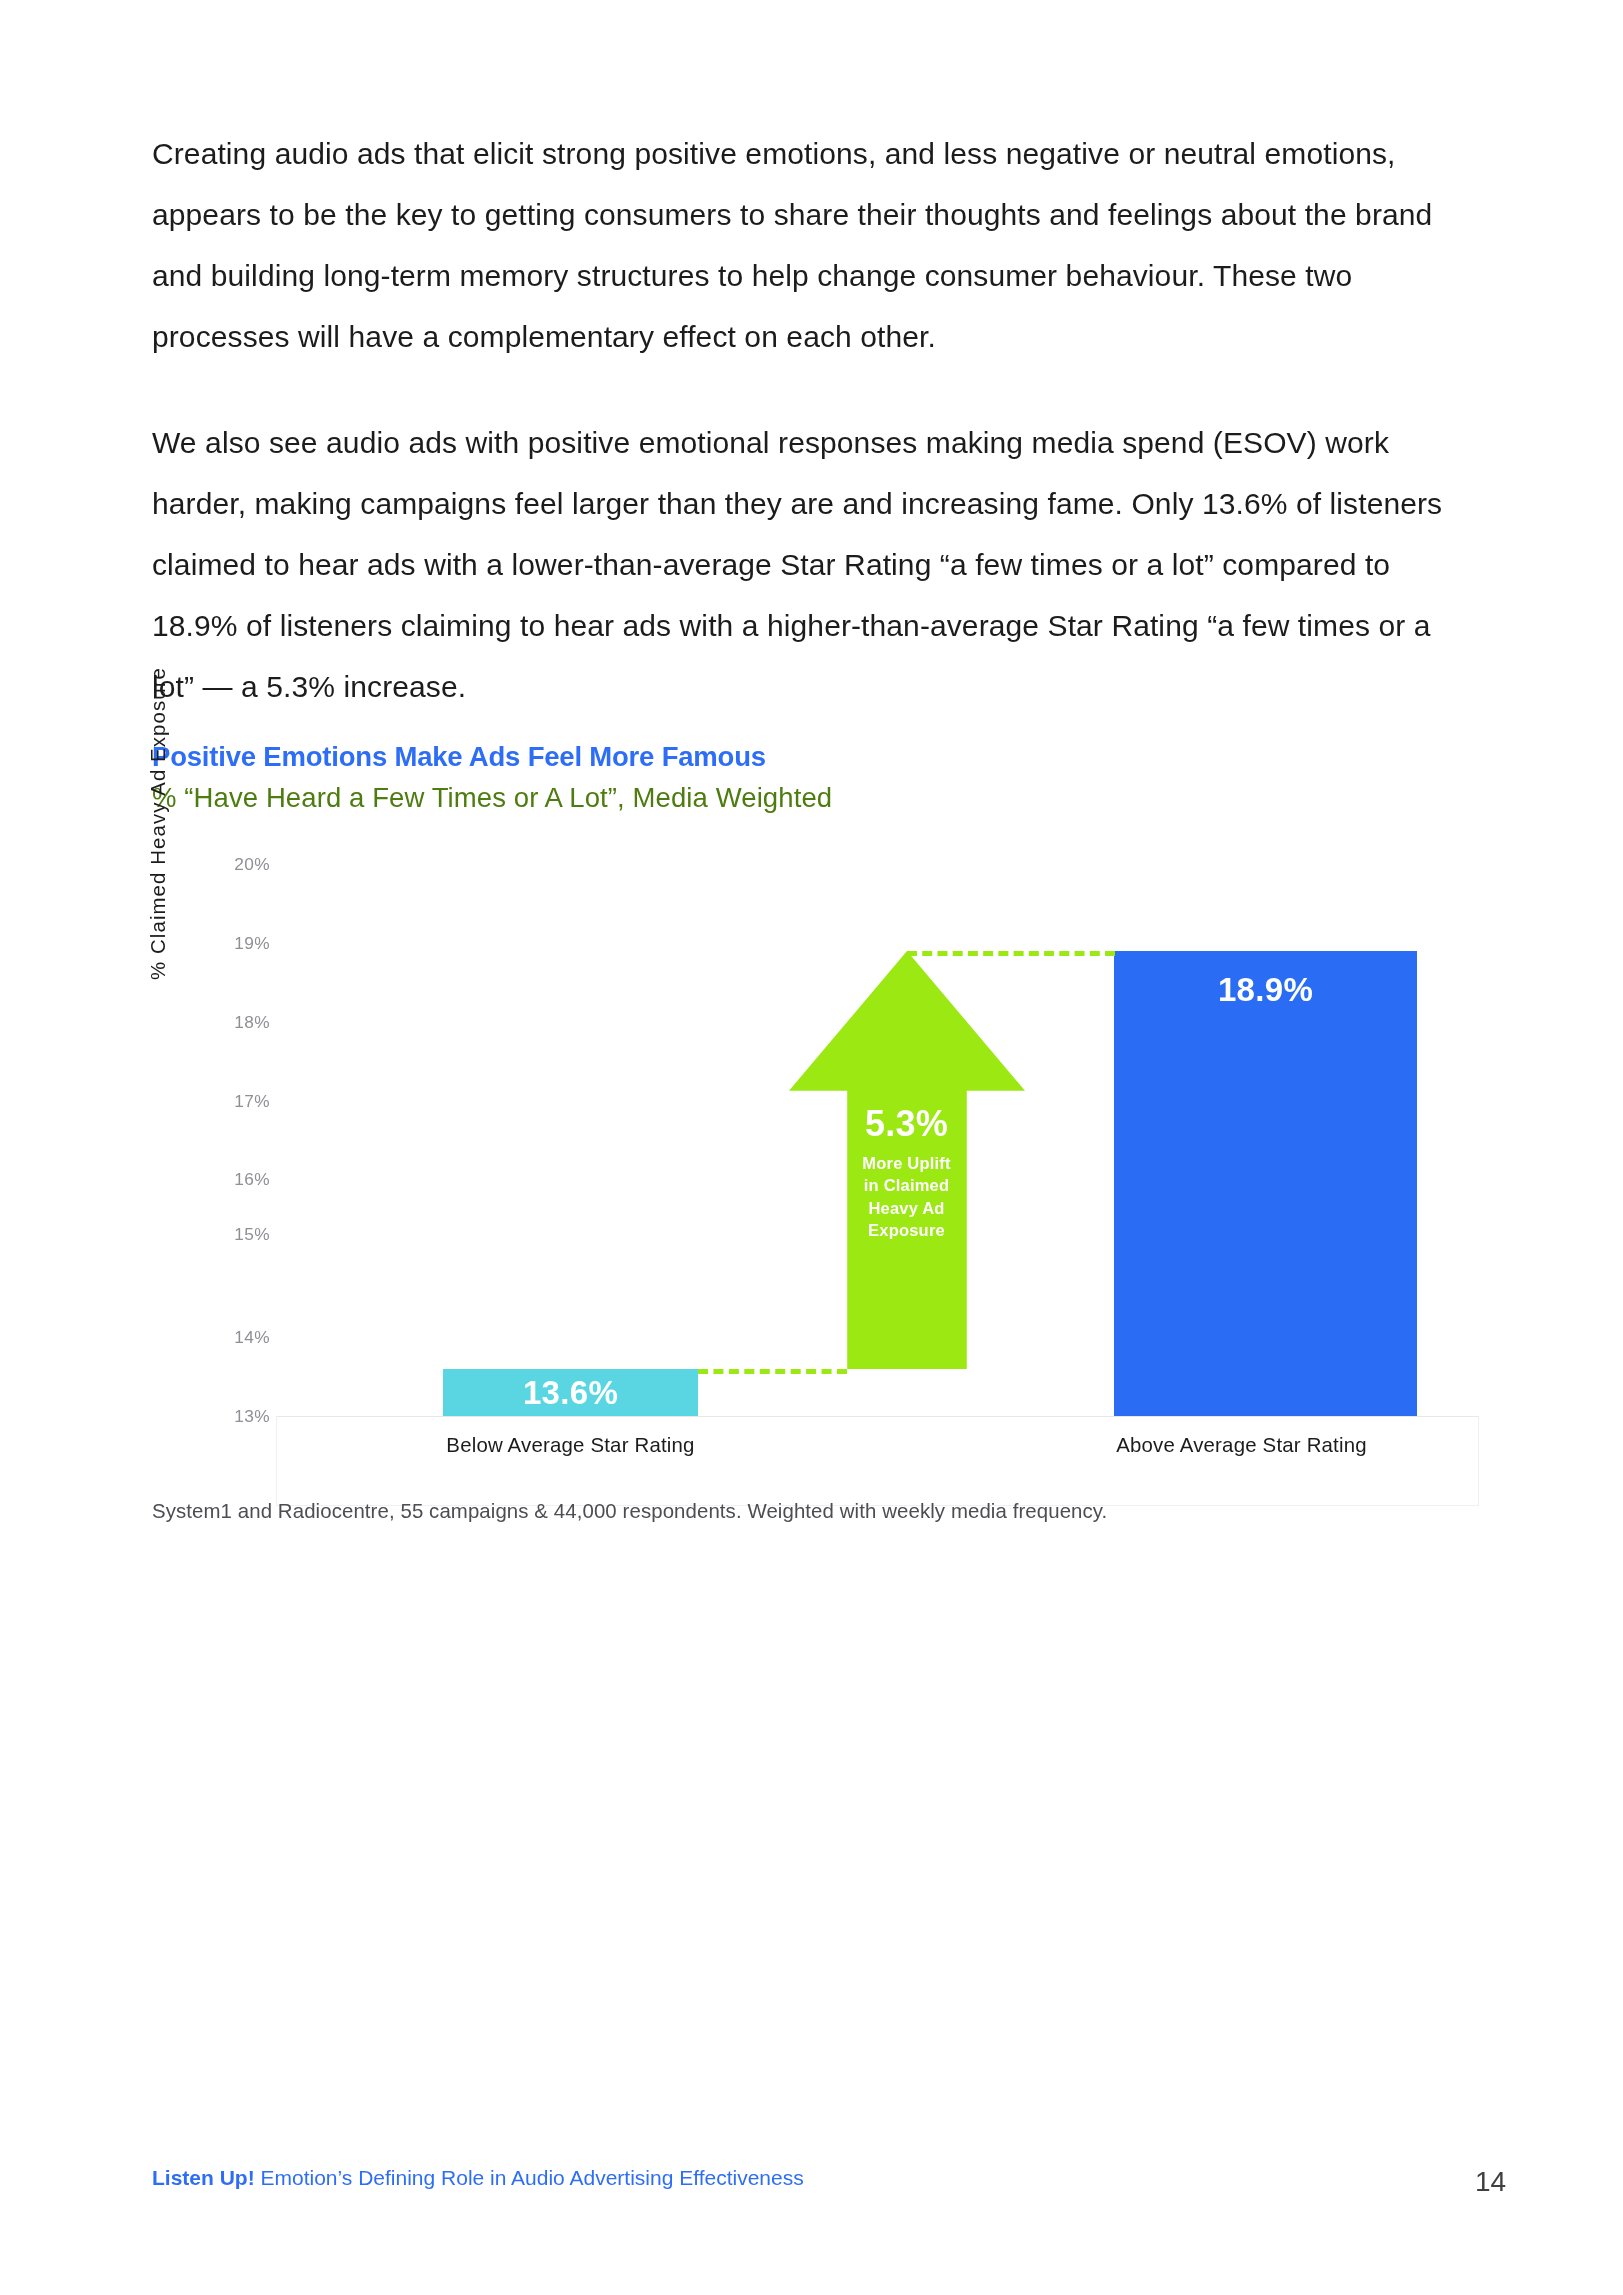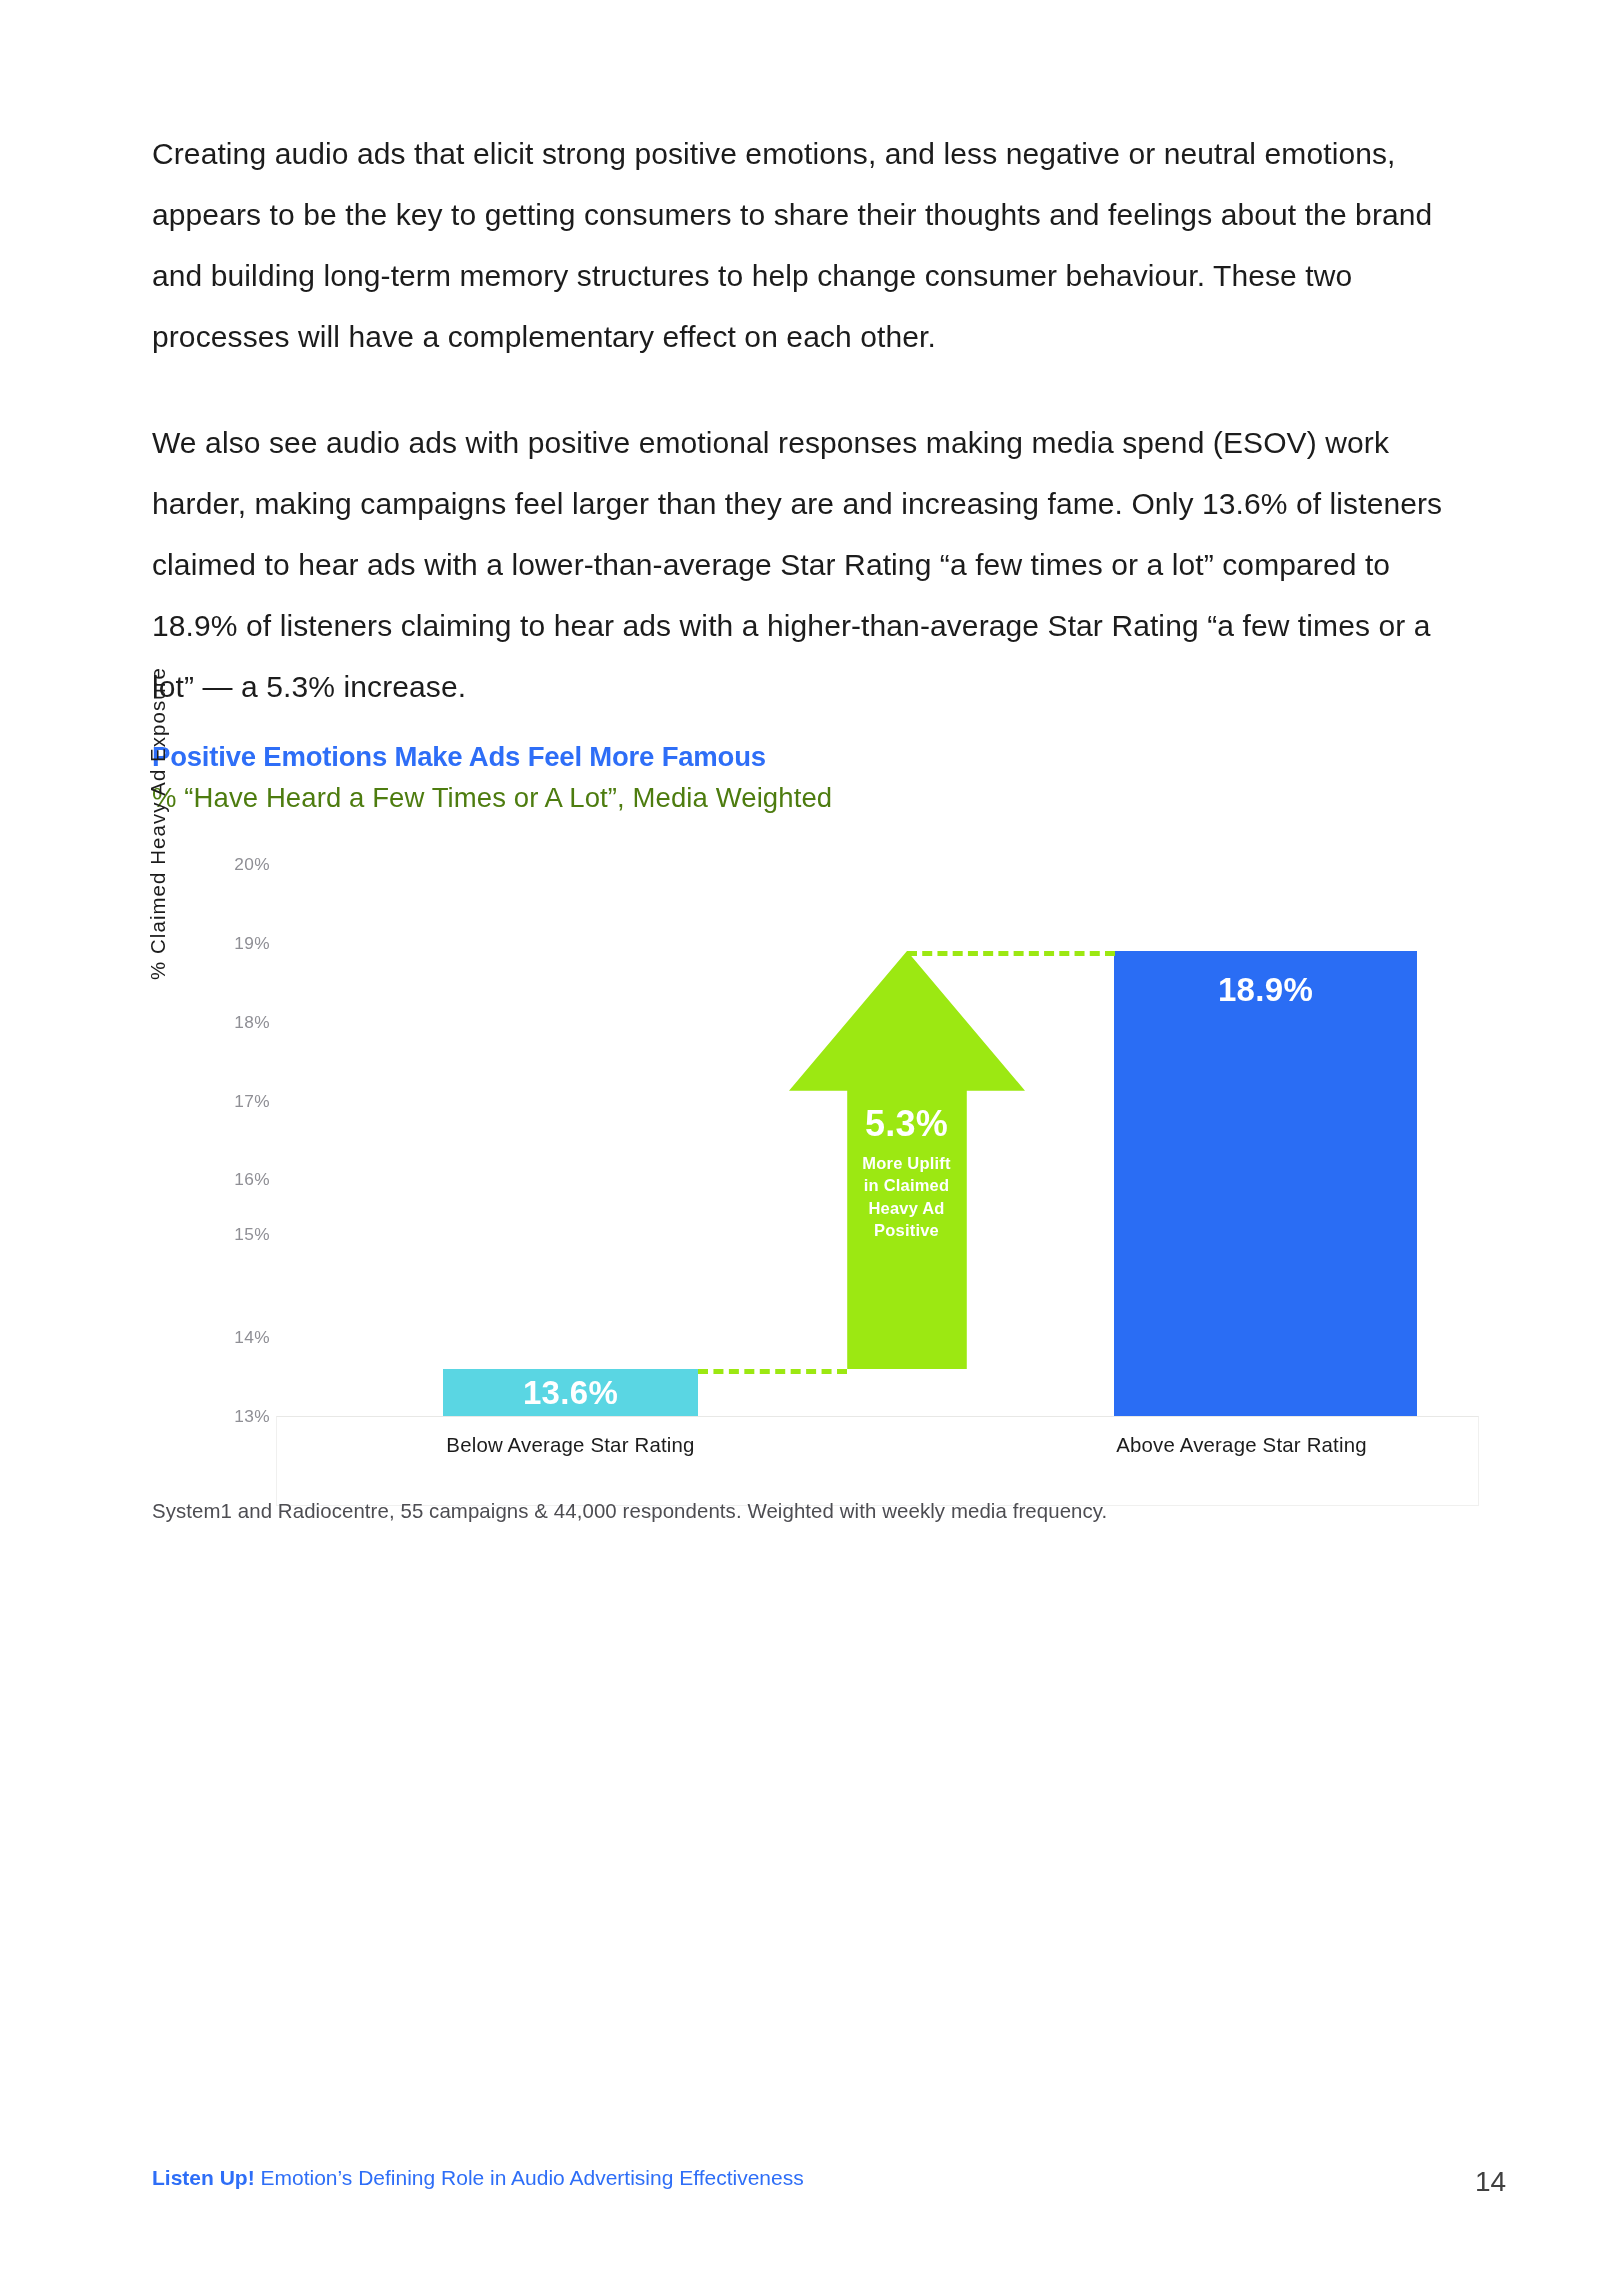--- a/index.html
+++ b/index.html
@@ -289,21 +289,21 @@
           <polygon id="arrow-poly" points="150,0 300,178 226,178 226,532.2714285714284 74,532.2714285714284 74,178 0,178" fill="#9ce812"></polygon>
         </svg>
       </div>
 
       <div class="arrow-label" id="arrow-label" style="left: 562px; top: 242px;">
         <div class="arrow-big">5.3%</div>
         <div class="arrow-small">
           <div>More Uplift</div>
           <div>in Claimed</div>
           <div>Heavy Ad</div>
-          <div>Positive</div>
+          <div>Exposure</div>
         </div>
       </div>
 
       <div class="x-label" id="xlab-0" style="left: 59px; width: 471px;">Below Average Star Rating</div>
       <div class="x-label" id="xlab-1" style="left: 730px; width: 471px;">Above Average Star Rating</div>
     </div>
   </div>
 
 
   <div class="source-note">System1 and Radiocentre, 55 campaigns &amp; 44,000 respondents. Weighted with weekly media frequency.</div>

